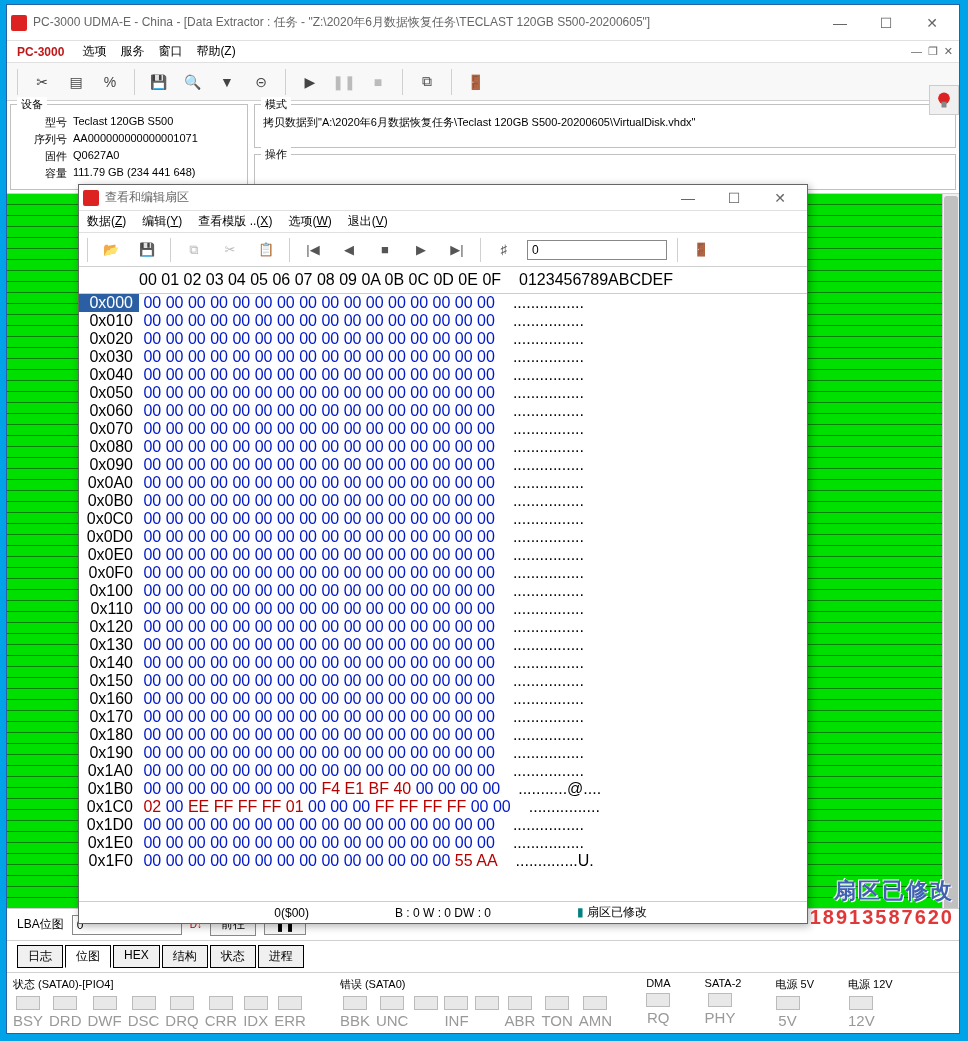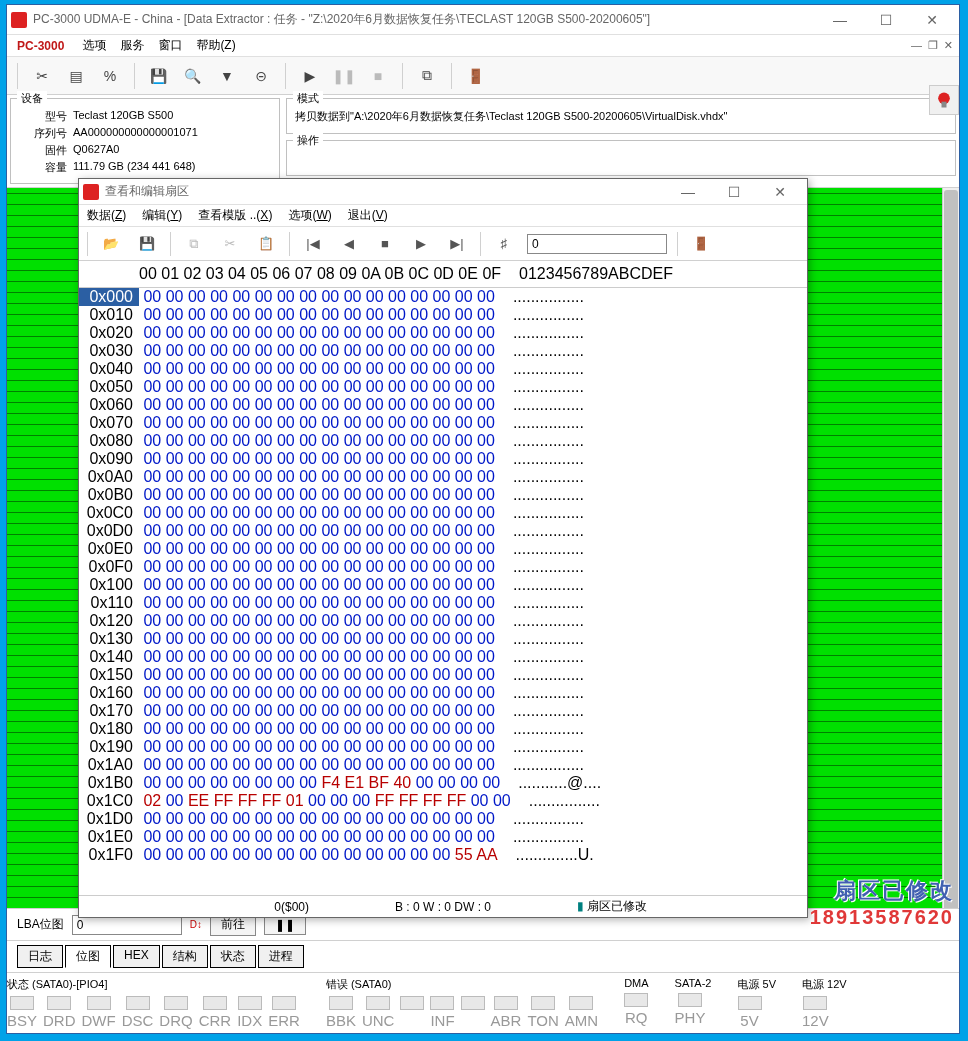--- a/index.html
+++ b/index.html
@@ -1,18 +1,18 @@
 <!DOCTYPE html>
 <html><head>
 <meta charset="utf-8">
 <style>
 * { box-sizing: border-box; margin: 0; padding: 0; font-family: "Microsoft YaHei", "Segoe UI", Tahoma, sans-serif; }
 body { background: #00a2e8; width: 968px; height: 1041px; overflow: hidden; position: relative; }
 .main-window { position: absolute; left: 6px; top: 4px; width: 954px; height: 1030px; background: #fff; border: 1px solid #2b5fa3; display: flex; flex-direction: column; }
-.titlebar { height: 30px; background: #fff; display: flex; align-items: center; padding: 0 4px; border-bottom: 1px solid #e0e0e0; }
+.titlebar { height: 36px; background: #fff; display: flex; align-items: center; padding: 0 4px; border-bottom: 1px solid #e0e0e0; }
 .titlebar .icon { width: 16px; height: 16px; background: #d22; margin-right: 6px; border-radius: 2px; }
 .titlebar .title { flex: 1; font-size: 12px; color: #666; }
 .titlebar .ctl { width: 46px; height: 28px; display: flex; align-items: center; justify-content: center; font-size: 14px; color: #666; cursor: pointer; }
 .menubar { height: 22px; display: flex; align-items: center; padding: 0 10px; gap: 14px; font-size: 12px; border-bottom: 1px solid #e0e0e0; position: relative; }
 .menubar .brand { color: #c01818; font-weight: bold; margin-right: 4px; }
 .menubar .mdi { position: absolute; right: 6px; display: flex; gap: 6px; font-size: 11px; color: #666; }
 .toolbar { height: 38px; border-bottom: 1px solid #d0d0d0; display: flex; align-items: center; padding: 0 6px; gap: 6px; background: #f8f8f8; }
 .toolbar .sep { width: 1px; height: 26px; background: #d0d0d0; margin: 0 4px; }
 .toolbar .btn { width: 28px; height: 28px; display: flex; align-items: center; justify-content: center; font-size: 14px; color: #444; cursor: pointer; }
 .info-row { display: flex; border-bottom: 1px solid #d0d0d0; }
@@ -24,28 +24,28 @@
 .map-grid { position: absolute; inset: 0; background-image: repeating-linear-gradient(0deg, #00e000 0 10px, #008000 10px 11px), repeating-linear-gradient(90deg, transparent 0 10px, rgba(0,80,0,.6) 10px 11px); }
 .map-bad { position: absolute; left: 86px; top: 0; width: 8px; height: 690px; background: repeating-linear-gradient(0deg, #ff7800 0 5px, #ffd000 5px 10px); }
 .scrollbar { position: absolute; right: 0; top: 0; width: 17px; height: 100%; background: #f0f0f0; border-left: 1px solid #ccc; }
 .scrollbar .thumb { position: absolute; left: 1px; width: 14px; background: #c0c0c0; border-radius: 3px; }
 .lba-row { display: flex; align-items: center; padding: 4px 10px; gap: 8px; font-size: 12px; border-top: 1px solid #d0d0d0; }
 .lba-row input { width: 110px; height: 20px; border: 1px solid #888; padding: 0 4px; font-size: 12px; }
 .lba-row .btn2 { border: 1px solid #888; padding: 2px 10px; background: #f4f4f4; cursor: pointer; }
 .tabs-row { display: flex; padding: 4px 10px; gap: 2px; font-size: 12px; border-top: 1px solid #d0d0d0; }
 .tabs-row .tab { border: 1px solid #000000; padding: 2px 10px; background: #f0f0f0; cursor: pointer; }
 .tabs-row .tab.active { background: #fff; border-bottom-color: #fff; }
-.status-area { border-top: 1px solid #d0d0d0; padding: 4px 0; display: flex; gap: 26px; }
+.status-area { border-top: 1px solid #d0d0d0; padding: 4px 6px; display: flex; gap: 34px; }
 .status-group { position: relative; }
 .status-group .sl { font-size: 11px; margin-bottom: 4px; }
 .status-group .leds { display: flex; gap: 6px; }
 .led { display: flex; flex-direction: column; align-items: center; font-size: 15px; color: #999; }
 .led .box { width: 24px; height: 14px; background: #e8e8e8; border: 1px solid #bbb; margin-bottom: 2px; }
 
-.hex-window { position: absolute; left: 78px; top: 178px; width: 730px; height: 740px; background: #fff; border: 1px solid #666; box-shadow: 2px 2px 8px rgba(0,0,0,.3); display: flex; flex-direction: column; z-index: 10; }
+.hex-window { position: absolute; left: 78px; top: 184px; width: 730px; height: 740px; background: #fff; border: 1px solid #666; box-shadow: 2px 2px 8px rgba(0,0,0,.3); display: flex; flex-direction: column; z-index: 10; }
 .hex-window .titlebar { height: 26px; }
 .hex-menubar { height: 22px; display: flex; align-items: center; padding: 0 8px; gap: 16px; font-size: 12px; border-bottom: 1px solid #e0e0e0; }
 .hex-toolbar { height: 34px; display: flex; align-items: center; padding: 0 8px; gap: 10px; border-bottom: 1px solid #d0d0d0; }
 .hex-toolbar .tbtn { width: 26px; height: 26px; display: flex; align-items: center; justify-content: center; color: #555; font-size: 13px; cursor: pointer; }
 .hex-toolbar .sep { width: 1px; height: 24px; background: #d0d0d0; }
 .hex-toolbar input { width: 140px; height: 20px; border: 1px solid #888; padding: 0 4px; font-size: 12px; }
 .hex-body { flex: 1; overflow: hidden; font-family: "Courier New", monospace; font-size: 16px; position: relative; }
 .hex-header { display: flex; padding: 4px 0 4px 0; border-bottom: 1px solid #ccc; white-space: pre; }
 .hex-rows { }
 .hex-row { display: flex; white-space: pre; line-height: 18px; }
@@ -104,41 +104,41 @@
     <div class="btn">▶</div>
     <div class="btn" style="color:#bbb">❚❚</div>
     <div class="btn" style="color:#bbb">■</div>
     <div class="sep"></div>
     <div class="btn">⧉</div>
     <div class="sep"></div>
     <div class="btn">🚪</div>
   </div>
 
   <div class="info-row">
-    <div class="info-box" style="width:270px">
+    <div class="info-box" style="width:238px">
       <div class="legend">设备</div>
       <div class="row">
           <div class="lbl">型号</div>
           <div>Teclast 120GB S500</div>
         </div>
       <div class="row">
           <div class="lbl">序列号</div>
           <div>AA000000000000001071</div>
         </div>
       <div class="row">
           <div class="lbl">固件</div>
           <div>Q0627A0</div>
         </div>
       <div class="row">
           <div class="lbl">容量</div>
           <div>111.79 GB (234 441 648)</div>
         </div>
     </div>
     <div style="flex:1;display:flex;flex-direction:column">
-      <div class="info-box" style="height:36px">
+      <div class="info-box" style="height:44px">
         <div class="legend">模式</div>
         <div>拷贝数据到"A:\2020年6月数据恢复任务\Teclast 120GB S500-20200605\VirtualDisk.vhdx"</div>
       </div>
       <div class="info-box" style="height:36px">
         <div class="legend">操作</div>
       </div>
     </div>
   </div>
 
   <div class="map-area">

